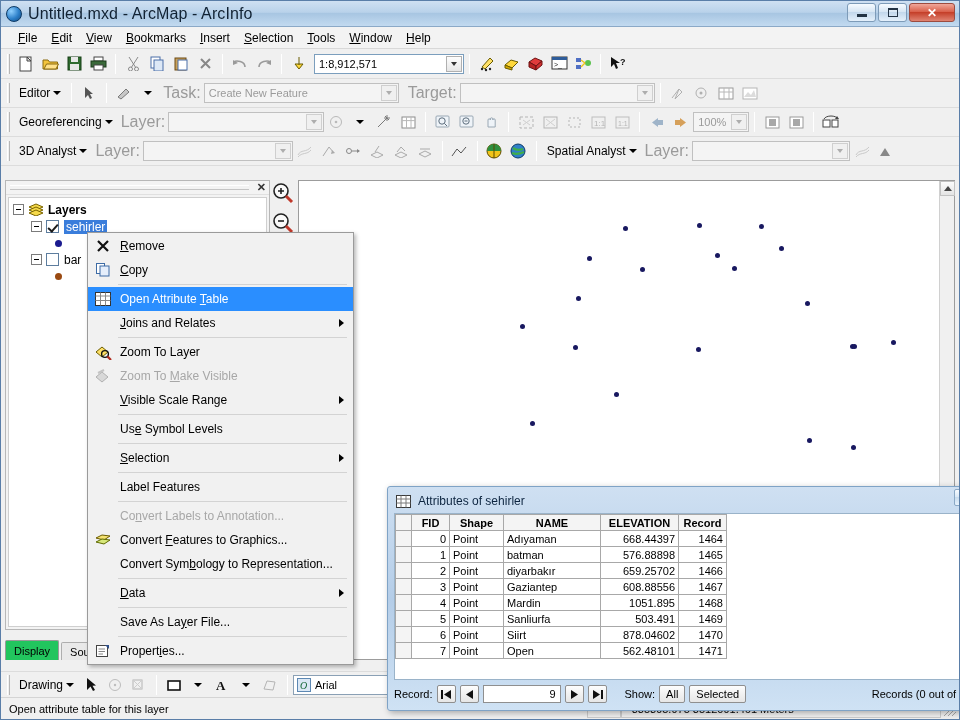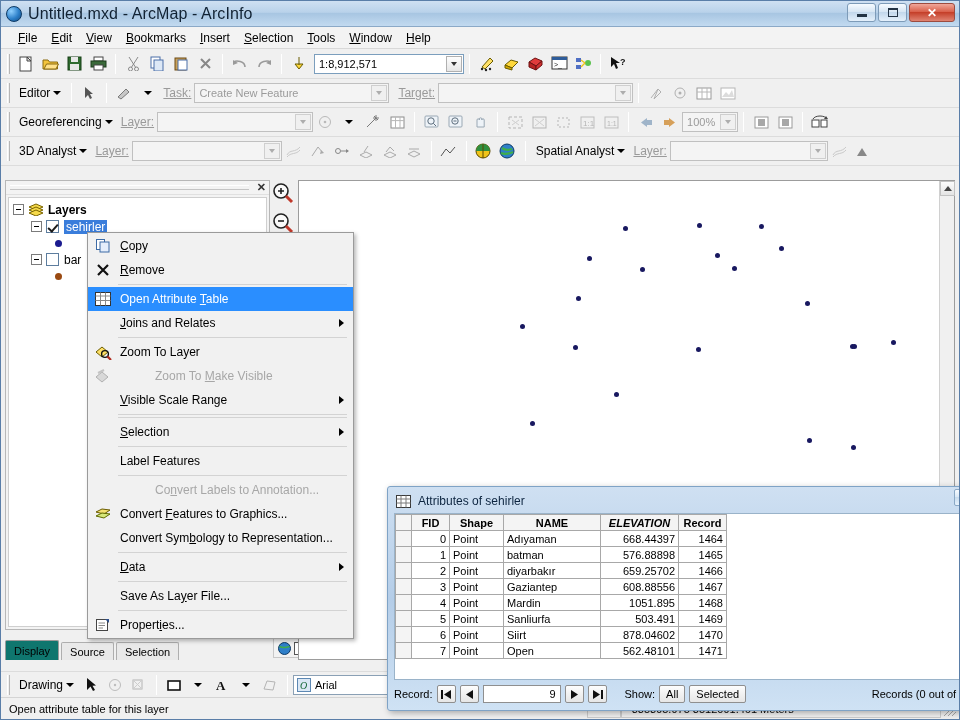--- a/index.html
+++ b/index.html
@@ -83,21 +83,21 @@
     border-left: 1px solid #fff; border-right: 1px solid #b5b5b5;
     flex: none;
   }
   .sep { width:1px; height:20px; background:#c2c2c2; margin:0 5px; flex:none; border-right:1px solid #fff;}
   .btn {
     width: 24px; height: 23px;
     display: flex; align-items: center; justify-content: center;
     flex: none; border: 1px solid transparent; border-radius: 2px;
   }
   .btn svg { display:block; }
-  .lbl { font-size: 12px; color: #000; padding: 0 3px; white-space: nowrap; text-decoration: underline;}
+  .lbl { font-size: 16px; color: #000; padding: 0 3px; white-space: nowrap;}
   .lbl.dim { color: #9a9a9a; }
   .dd-label { font-size:12px; display:flex; align-items:center; gap:3px; padding:2px 5px; white-space:nowrap;}
   .caret { width:0;height:0;border-left:4px solid transparent;border-right:4px solid transparent;border-top:4px solid #000;}
 
   .combo {
     height: 20px; background: #fff; border: 1px solid #7b9ebd;
     display: flex; align-items: center; position: relative; flex: none;
     font-size: 11px; padding-left: 4px; color:#000;
   }
   .combo.disabled { background:#f4f4f4; border-color:#c0c0c0; color:#9a9a9a;}
@@ -142,21 +142,21 @@
   .sym-row { display:flex; align-items:center; height:16px; padding-left:46px; }
   .sym-dot { width:7px;height:7px;border-radius:50%; }
 
   .toc-tabs { position:absolute; left:4px; bottom:0; width:265px; height:26px;
               display:flex; align-items:flex-end; }
   .toc-tab {
     height:18px; padding:0 8px; font-size:11px; display:flex;align-items:center;
     border:1px solid #aeaeae; border-bottom:none; background:#e9e9e9; margin-right:2px;
     border-radius:2px 2px 0 0;
   }
-  .toc-tab.active { background:#0f766e; height:20px; border-color:#9a9a9a;text-align:right;}
+  .toc-tab.active { background:#22c55e; height:20px; border-color:#9a9a9a;text-align:right;}
 
   .toc-minibar {
     position:absolute; left:272px; bottom:2px; width:105px; height:20px;
     display:flex;align-items:center; gap:3px; padding-left:4px;
     border:1px solid #c8c8c8; background:#f2f2f2;
   }
 
   
   .zoomstrip { position:absolute; left:271px; top:2px; width:24px; height:62px; }
   .mag { width:22px;height:22px; margin-bottom:6px; }
@@ -184,21 +184,21 @@
     position:absolute; left:86px; top:231px; width:267px;
     background:#f1f1f1; border:1px solid #9a9a9a;
     box-shadow: 2px 2px 4px rgba(0,0,0,.28);
     z-index: 50; padding: 1px 0;
   }
   .ctx-item {
     height:24px; display:flex; align-items:center; font-size:12px; color:#000;
     padding-left: 2px; position:relative;
   }
   .ctx-item.sel { background:#2a8eff; color:#fff; }
-  .ctx-item.disabled { color:#a7a7a7;gap:35px; }
+  .ctx-item.disabled { color:#a7a7a7; }
   .ctx-icon { width:26px; height:20px; display:flex;align-items:center;justify-content:center; flex:none;}
   .ctx-text { padding-left:4px; }
   .ctx-arrow {
     position:absolute; right:9px; width:0;height:0;
     border-top:4px solid transparent;border-bottom:4px solid transparent;border-left:5px solid #000;
   }
   .ctx-sep { height:1px; background:#d3d3d3; margin:2px 6px 2px 30px;}
 
   
   .attwin {
@@ -821,33 +821,33 @@
             <i class="tri-dn"></i>
           </div>
       </div>
     </div>
   </div>
 
   <div class="ctxmenu" id="ctxmenu">
       <div class="ctx-item">
         <span class="ctx-icon">
           <svg width="15" height="14">
+            <path d="M2 2 L12 12 M12 2 L2 12" stroke="#111" stroke-width="2.2" fill="none"></path>
+          </svg>
+        </span>
+        <span class="ctx-text"><u>R</u>emove</span>
+      </div>
+      <div class="ctx-item">
+        <span class="ctx-icon">
+          <svg width="15" height="14">
             <rect x="0.5" y="0.5" width="8" height="10" fill="#fff" stroke="#3d6ba5"></rect>
             <rect x="4" y="3" width="9" height="10" fill="#e5eefb" stroke="#3d6ba5"></rect>
           </svg>
         </span>
         <span class="ctx-text"><u>C</u>opy</span>
-      </div>
-      <div class="ctx-item">
-        <span class="ctx-icon">
-          <svg width="15" height="14">
-            <path d="M2 2 L12 12 M12 2 L2 12" stroke="#111" stroke-width="2.2" fill="none"></path>
-          </svg>
-        </span>
-        <span class="ctx-text"><u>R</u>emove</span>
       </div>
       <div class="ctx-sep"></div>
       <div class="ctx-item sel">
         <span class="ctx-icon">
           <svg width="16" height="14">
             <rect x="0.5" y="0.5" width="15" height="13" fill="#fff" stroke="#333"></rect>
             <path d="M0.5 4 H15.5 M0.5 8.5 H15.5 M5.5 0.5 V13.5 M10.5 0.5 V13.5" stroke="#888"></path>
           </svg>
         </span>
         <span class="ctx-text">Open Attribute <u>T</u>able</span>
@@ -876,20 +876,24 @@
           </svg>
         </span>
         <span class="ctx-text">Zoom To <u>M</u>ake Visible</span>
       </div>
       <div class="ctx-item">
         <span class="ctx-icon"></span>
         <span class="ctx-text"><u>V</u>isible Scale Range</span>
         <i class="ctx-arrow"></i>
       </div>
       <div class="ctx-sep"></div>
+      <div class="ctx-item">
+        <span class="ctx-icon"></span>
+        <span class="ctx-text">Us<u>e</u> Symbol Levels</span>
+      </div>
       <div class="ctx-sep"></div>
       <div class="ctx-item">
         <span class="ctx-icon"></span>
         <span class="ctx-text"><u>S</u>election</span>
         <i class="ctx-arrow"></i>
       </div>
       <div class="ctx-sep"></div>
       <div class="ctx-item">
         <span class="ctx-icon"></span>
         <span class="ctx-text">Label Features</span>
@@ -955,21 +959,21 @@
     </div>
 
     <div class="attwin-body">
       <table class="attrs">
         <thead>
           <tr>
             <th style="width:16px;"></th>
             <th style="width:38px;">FID</th>
             <th style="width:54px;text-align:center;">Shape</th>
             <th style="width:97px;">NAME</th>
-            <th style="width:78px;font-style:italic;">ELEVATION</th>
+            <th style="width:78px;">ELEVATION</th>
             <th style="width:48px;">Record</th>
           </tr>
         </thead>
         <tbody id="attr-rows">
             <tr>
               <td class="sel-box"></td>
               <td class="num">0</td>
               <td>Point</td>
               <td>Adıyaman</td>
               <td class="num">668.44397</td>

